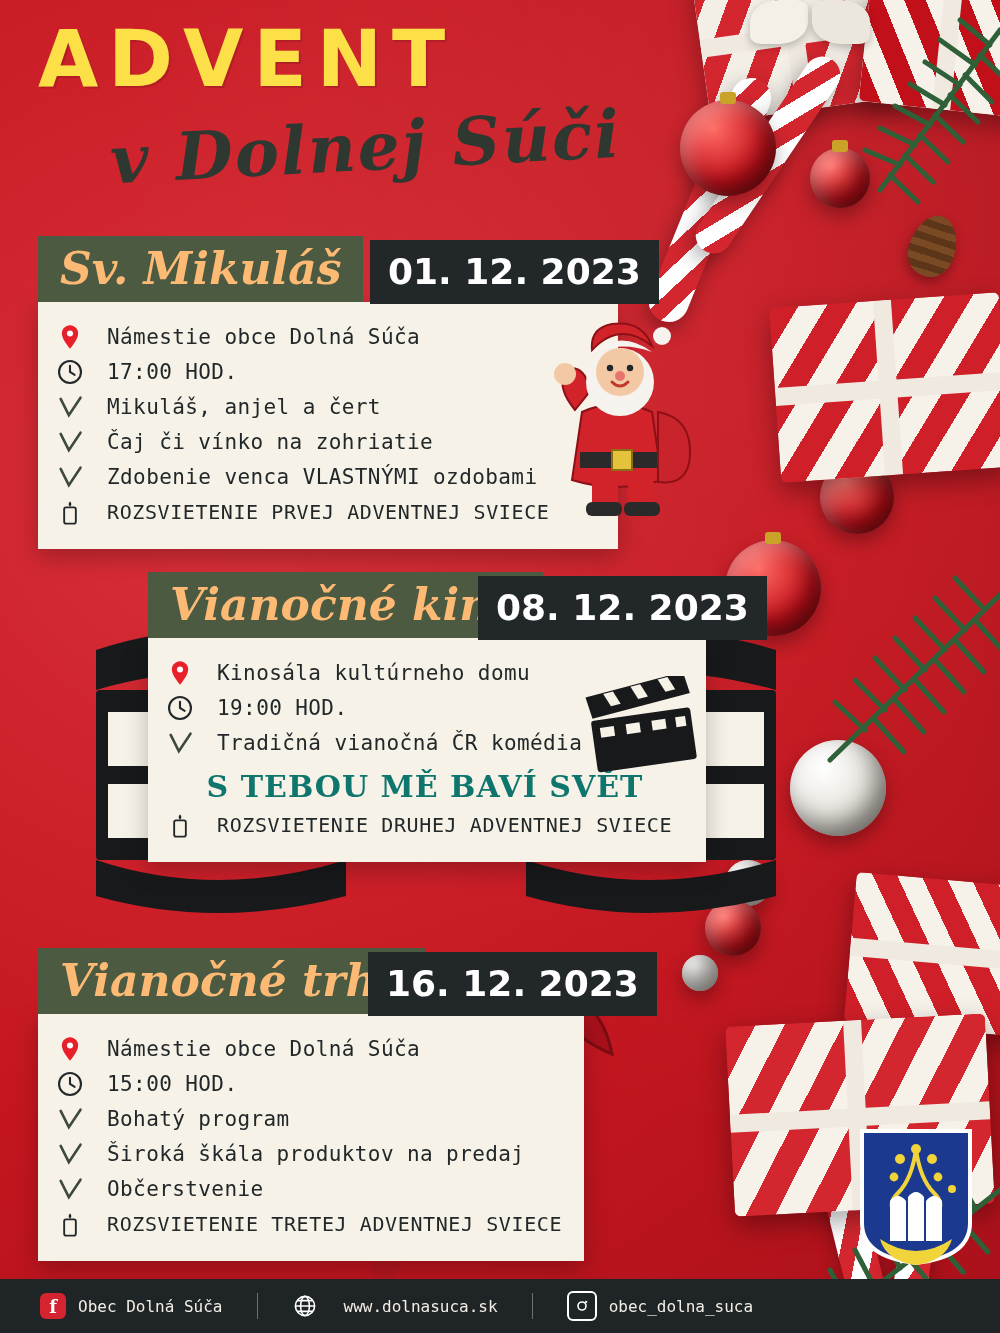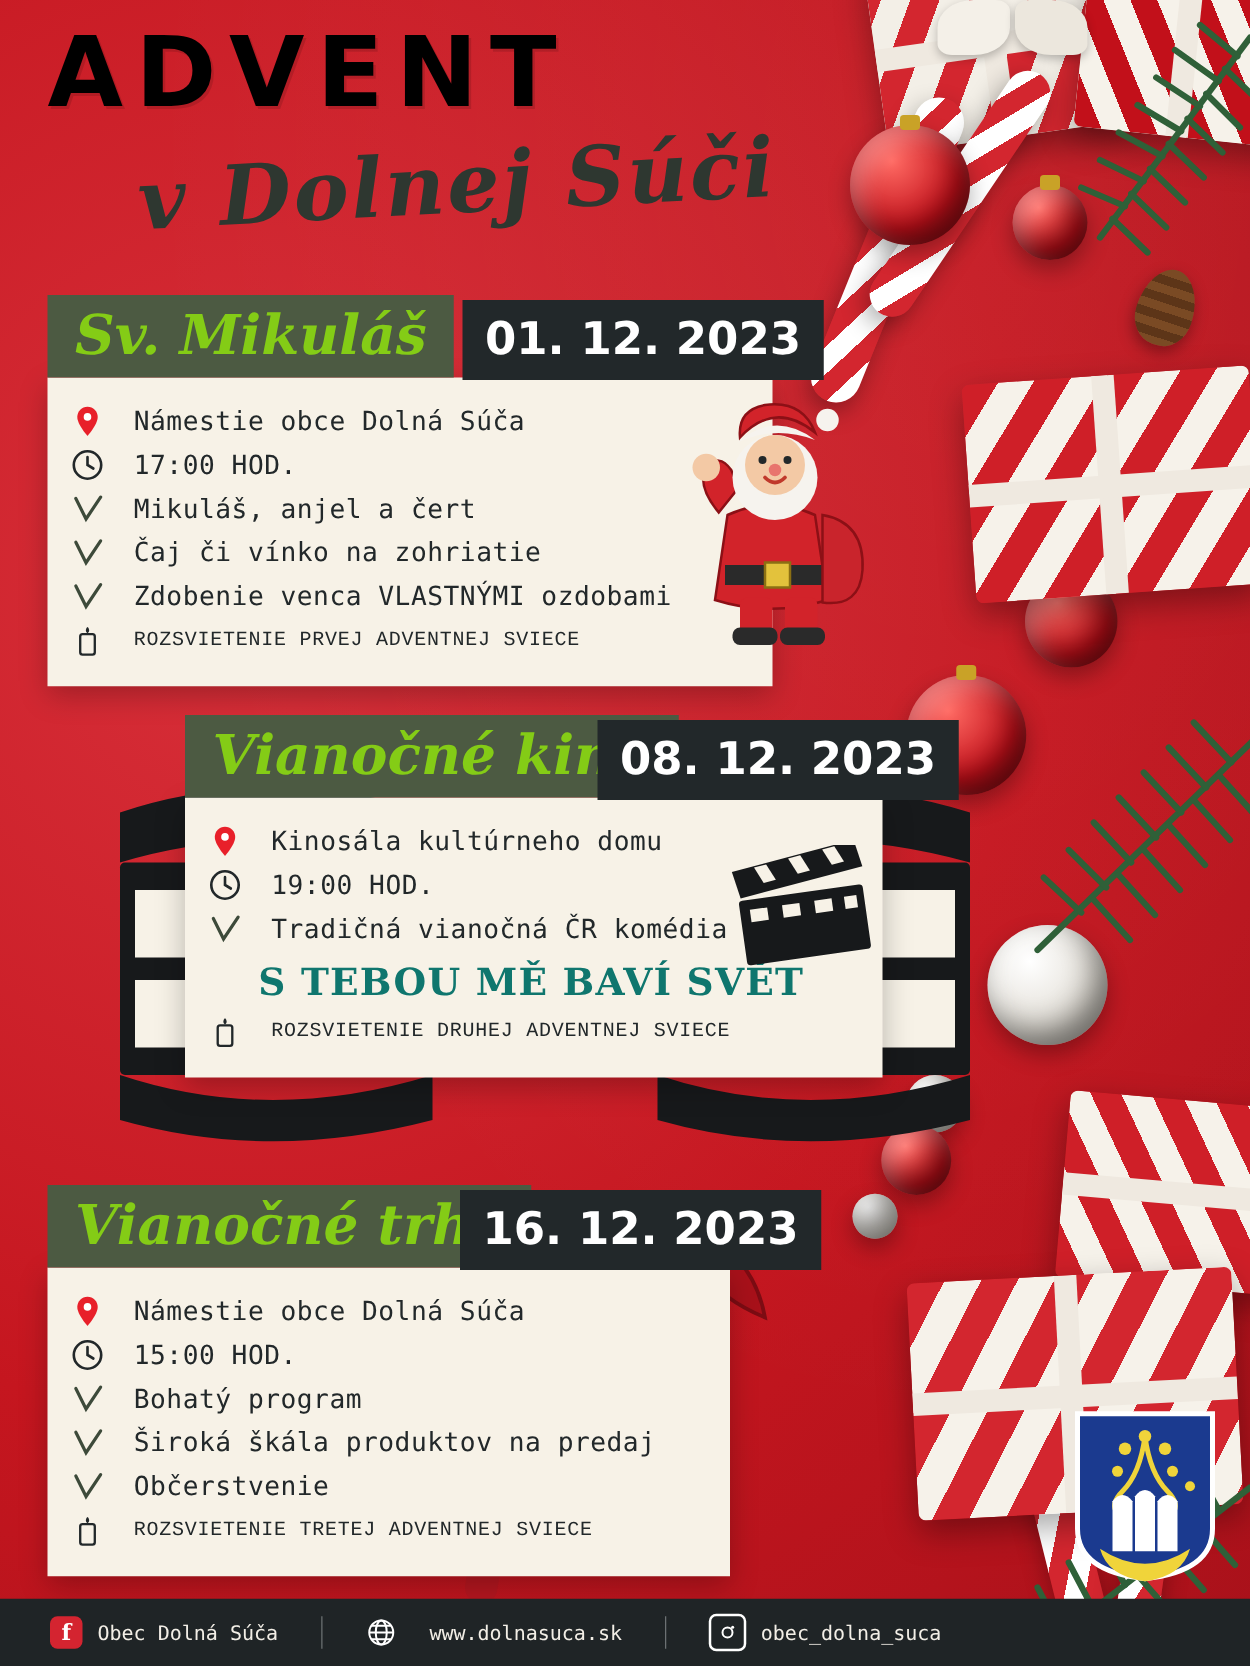--- a/index.html
+++ b/index.html
@@ -37,59 +37,59 @@
 
   .cane{position:absolute;border-radius:40px;
     background:repeating-linear-gradient(115deg,#ffffff 0 16px,#d3262f 16px 32px);
     box-shadow:0 8px 20px rgba(0,0,0,.32);}
 
   
   .title-advent{
     position:absolute;left:38px;top:14px;
     font-family:"DejaVu Sans", sans-serif;
     font-weight:bold;font-size:78px;letter-spacing:10px;
-    color:#000000;
+    color:#fde047;
     text-shadow:2px 2px 0 rgba(0,0,0,.12);
   }
   .title-sub{
     position:absolute;left:110px;top:108px;
     font-family:"DejaVu Serif", serif;
     font-style:italic;font-weight:bold;font-size:66px;
     color:#2e3730;
     letter-spacing:2px;
     transform:rotate(-3deg);
   }
 
   
   .evt{position:absolute;}
   .evt-head{position:relative;height:66px;}
   .evt-title{
     position:absolute;left:0;top:0;height:66px;
-    background:#4c5a42;color:#84cc16;
+    background:#4c5a42;color:#fdba74;
     font-family:"DejaVu Serif", serif;font-style:italic;font-weight:bold;
     font-size:44px;line-height:66px;padding:0 22px;white-space:nowrap;
     box-sizing:border-box;
   }
   .evt-date{
     position:absolute;top:4px;height:56px;
     background:#22282a;color:#fff;
     font-family:"DejaVu Sans", sans-serif;font-weight:bold;font-size:36px;line-height:56px;
     padding:4px 18px;white-space:nowrap;
   }
   .evt-body{
     background:#f7f2e7;
     padding:14px 22px 16px 18px;
     box-shadow:0 8px 22px rgba(0,0,0,.25);
   }
   .row{display:flex;align-items:center;gap:23px;margin:7px 0;}
   .row .txt{
     font-family:"DejaVu Sans Mono", monospace;
     font-size:21px;color:#22282a;letter-spacing:.4px;white-space:nowrap;
   }
-  .row .txt.caps{font-size:16px;letter-spacing:.6px;font-family:Liberation Mono, monospace;}
+  .row .txt.caps{font-size:20px;letter-spacing:.6px;}
   .ico{width:28px;height:28px;flex:0 0 28px;display:block;}
 
   .film-title{
     text-align:center;font-family:"DejaVu Serif", serif;font-weight:bold;
     font-size:30px;color:#0f766e;margin:12px 0 6px 0;letter-spacing:1px;
   }
 
   
   .santa{position:absolute;}
   

